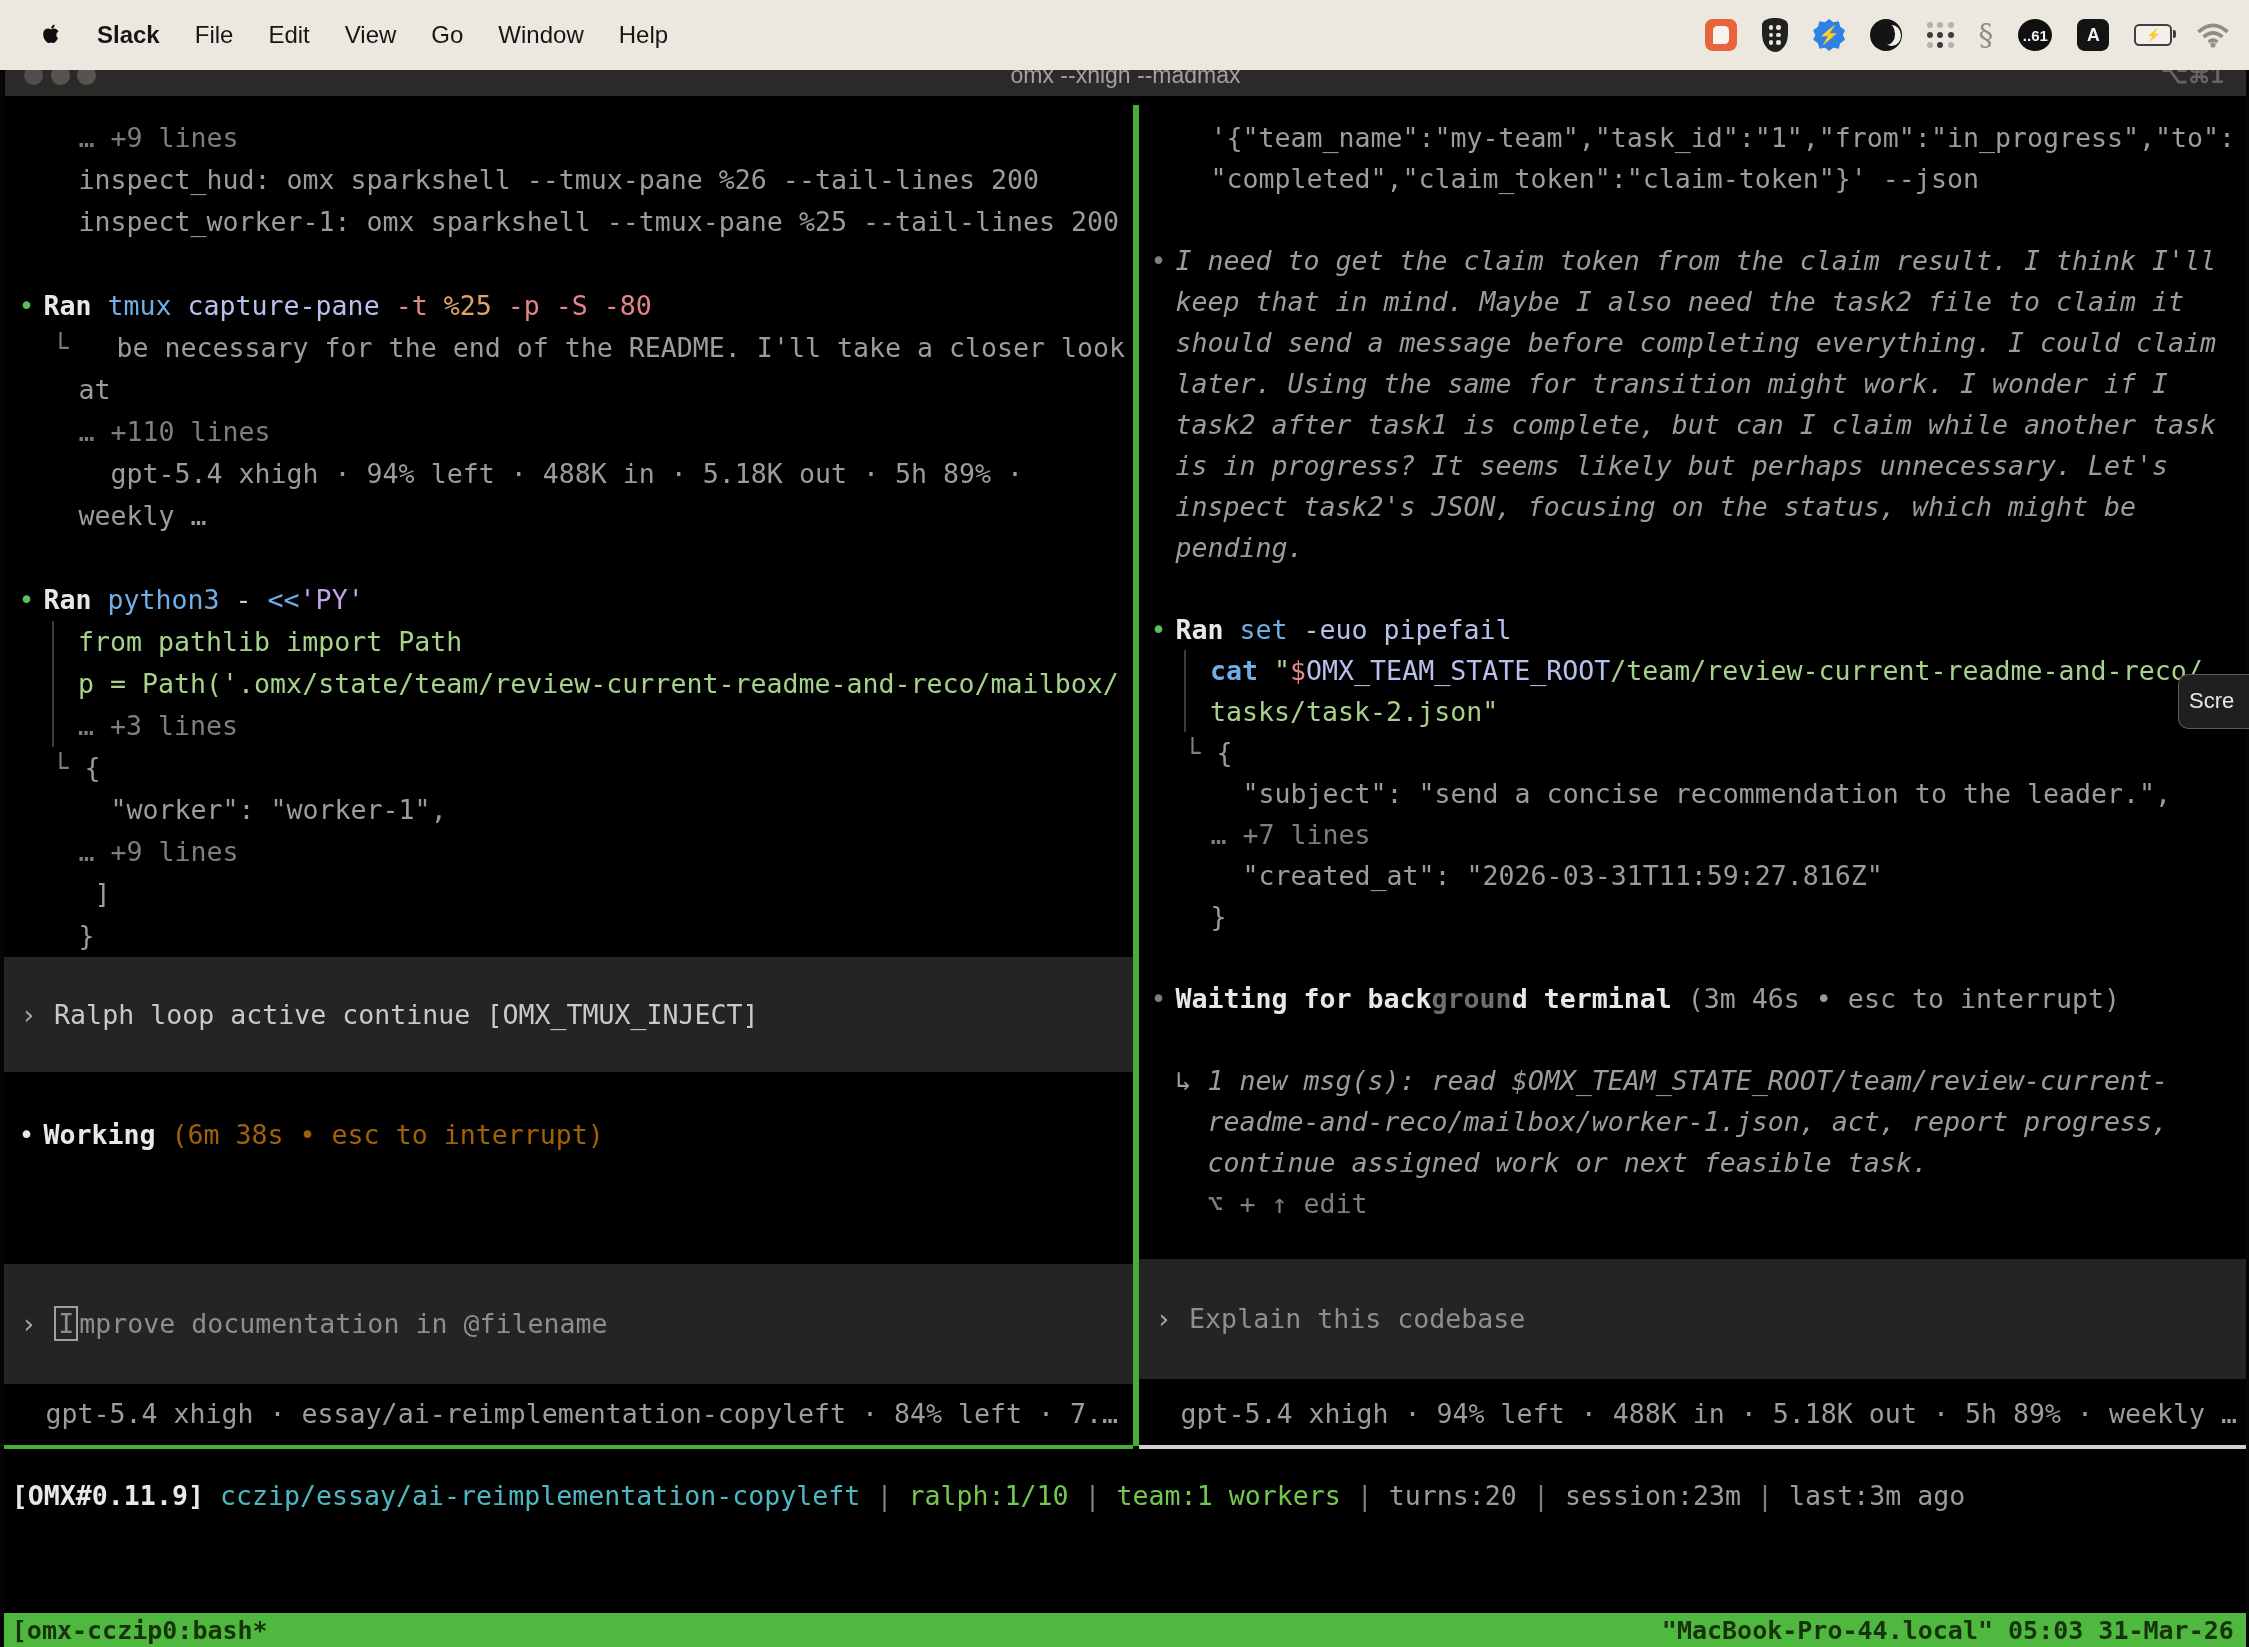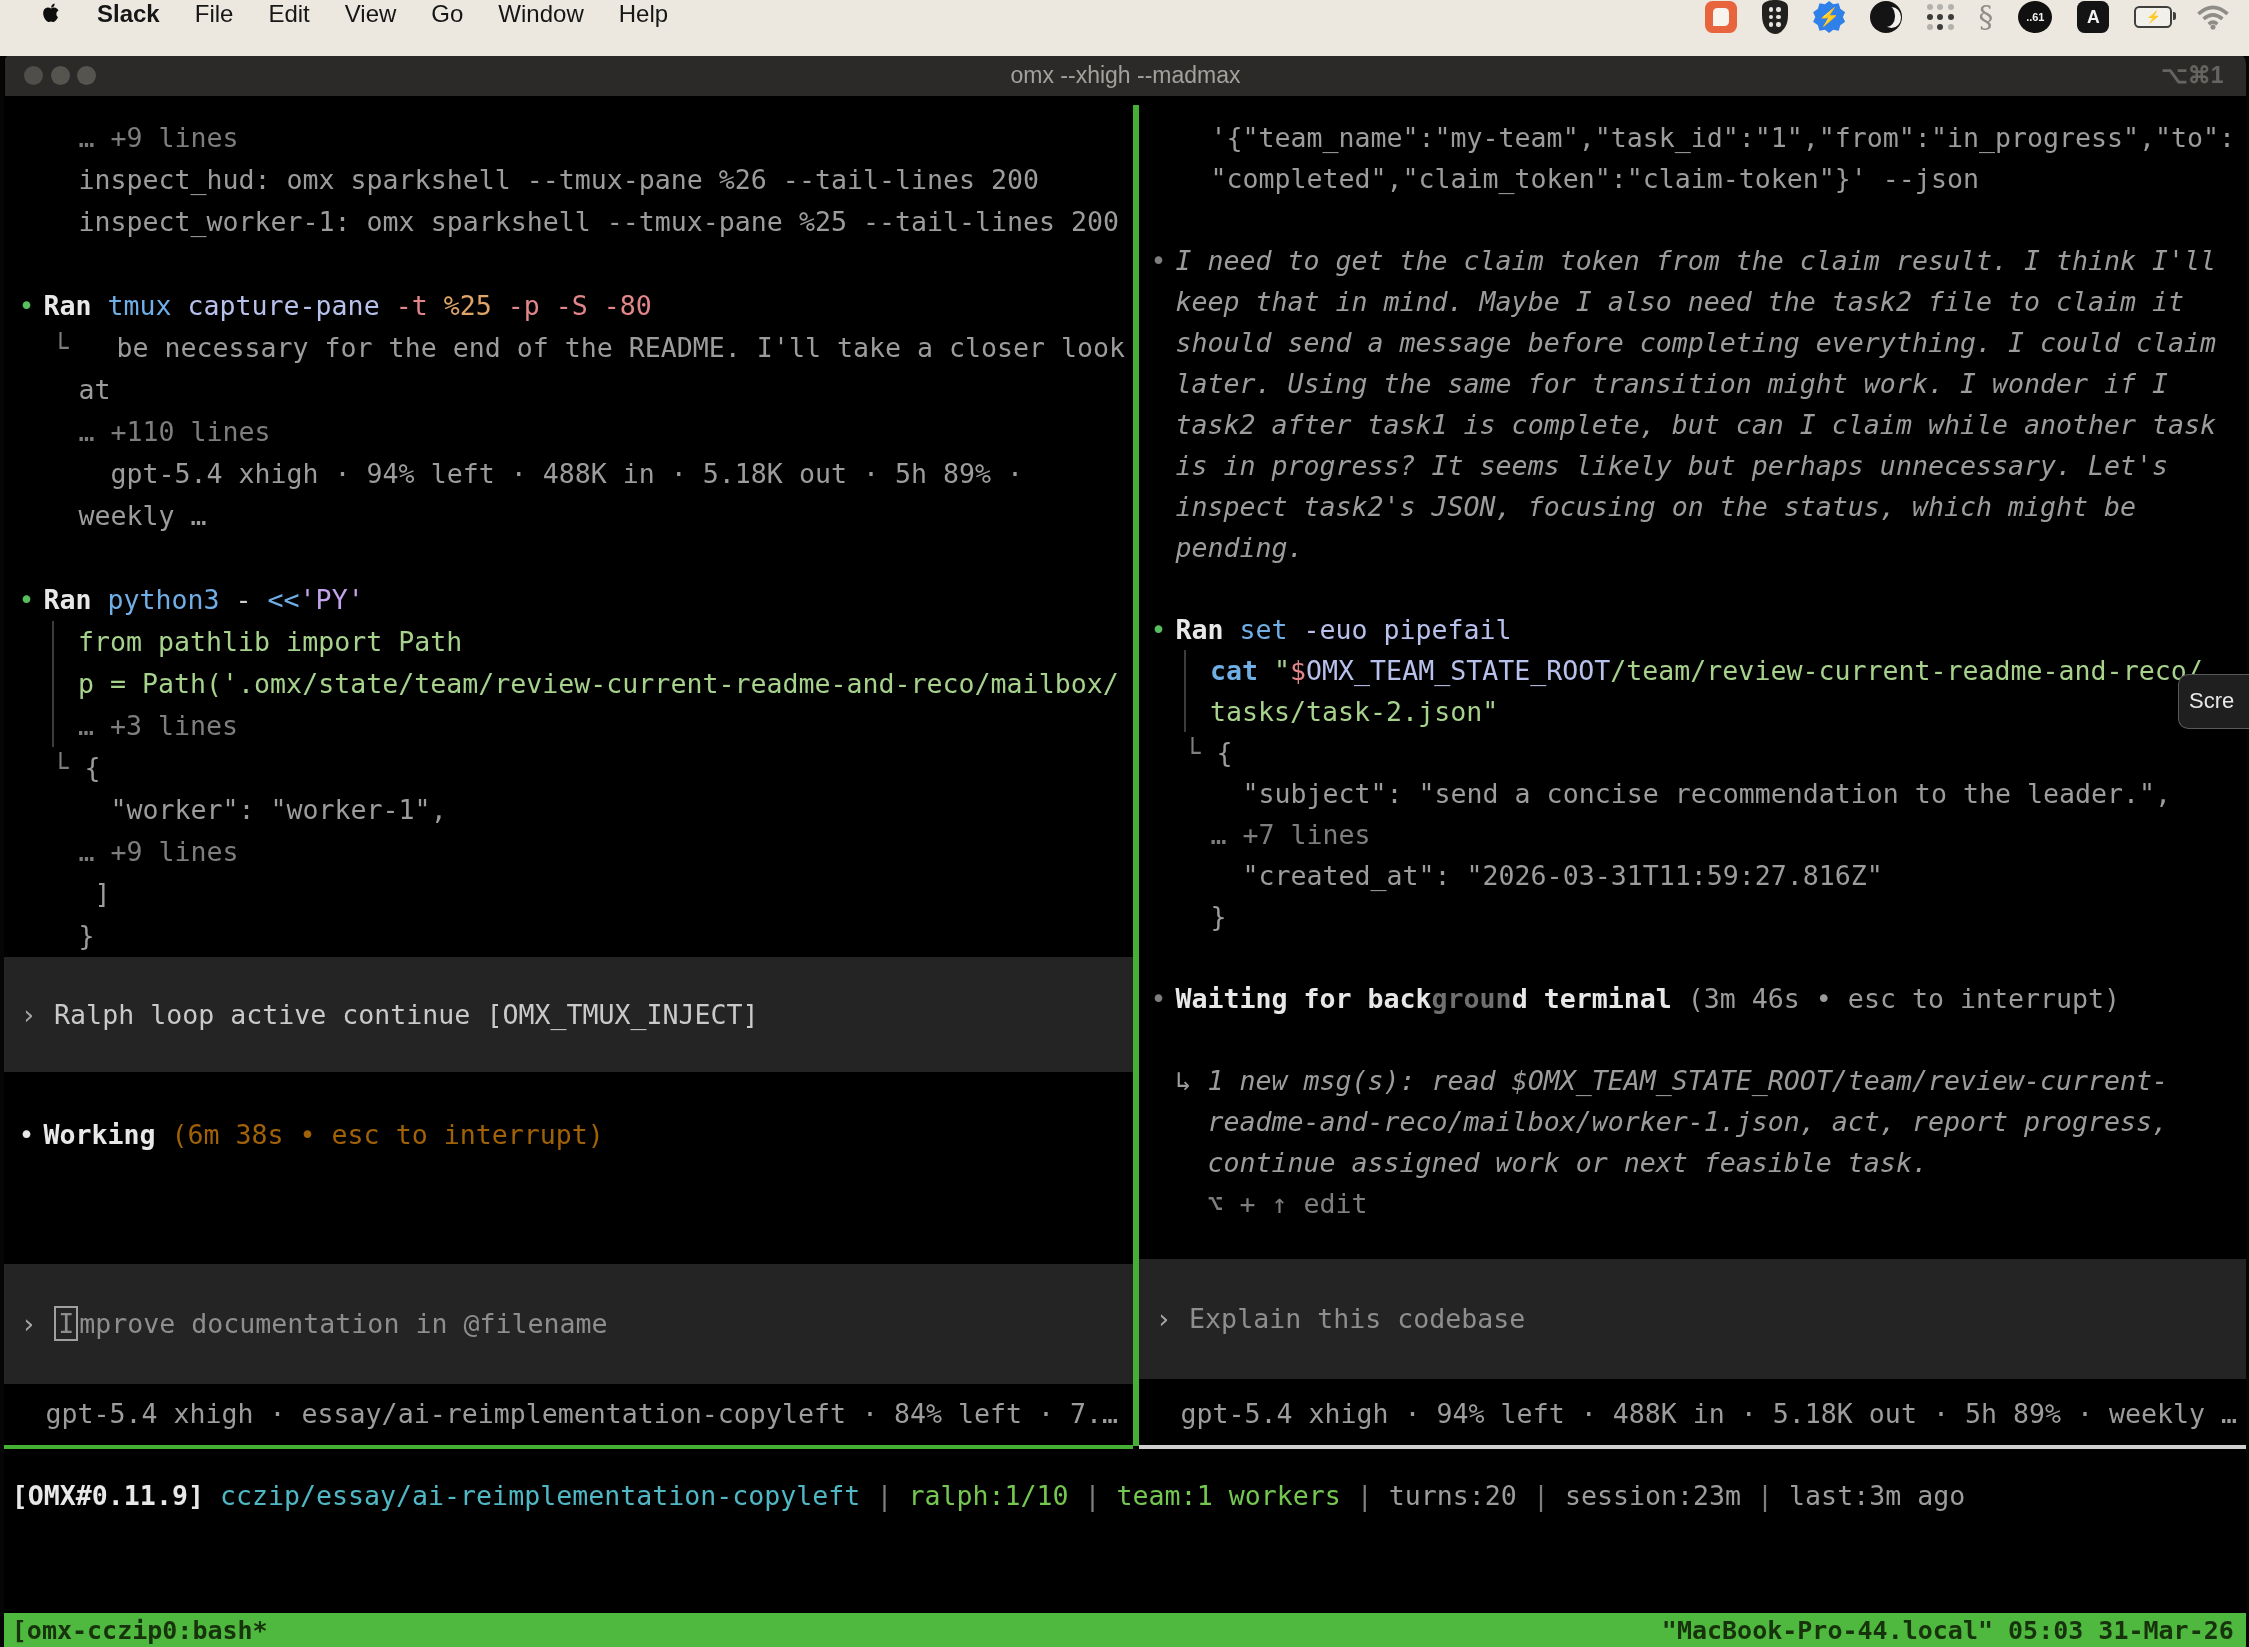--- a/index.html
+++ b/index.html
@@ -1,21 +1,21 @@
 <!DOCTYPE html>
 <html style="font-size:11.8px"><head>
 <meta charset="utf-8">
 <style>
   html,body{margin:0;padding:0}
   body{width:2250px;height:1648px;background:#050505;position:relative;overflow:hidden;
        font-family:"DejaVu Sans Mono",monospace}
 
   
-  .menubar{position:absolute;top:0;left:0;right:0;height:56px;background:#ece8e0;
-           display:flex;align-items:flex-start;color:#161616;
+  .menubar{position:absolute;top:0;left:0;right:0;height:70px;background:#ece8e0;
+           display:flex;align-items:center;color:#161616;
            font-family:"Liberation Sans",sans-serif;font-size:24px;z-index:5}
   .menu-left{display:flex;align-items:center;gap:35px;padding-left:40px}
   .app-name{font-weight:bold}
   .menu-item{white-space:nowrap}
   .menu-right{margin-left:auto;display:flex;align-items:center;gap:25px;padding-right:20.7px}
   .mi{display:inline-flex;align-items:center;justify-content:center;position:relative}
 
   
   .window{position:absolute;top:52px;left:4.4px;right:4.4px;bottom:0;background:#000;
           border-radius:11.8px 11.8px 0 0;overflow:hidden}
@@ -113,21 +113,21 @@
         <i style="width:5.9px;height:5.9px;border-radius:50%;background:#b3b1ab"></i>
         <i style="width:5.9px;height:5.9px;border-radius:50%;background:#b3b1ab"></i>
       <i style="width:5.9px;height:5.9px;border-radius:50%;background:#3d3d3b"></i>
         <i style="width:5.9px;height:5.9px;border-radius:50%;background:#3d3d3b"></i>
         <i style="width:5.9px;height:5.9px;border-radius:50%;background:#3d3d3b"></i>
       <i style="width:5.9px;height:5.9px;border-radius:50%;background:#b3b1ab"></i>
         <i style="width:5.9px;height:5.9px;border-radius:50%;background:#3d3d3b"></i>
         <i style="width:5.9px;height:5.9px;border-radius:50%;background:#b3b1ab"></i>
     </span>
     <span class="mi" style="color:#8f8d87;font-size:29.5px;font-family:'DejaVu Serif',serif">§</span>
-    <span class="mi" style="width:34px;height:32px;background:#101010;border-radius:50%;color:#f2f2f2;font-size:11px;font-weight:bold">..61</span>
+    <span class="mi" style="width:34px;height:32px;background:#101010;border-radius:50%;color:#f2f2f2;font-size:15px;font-weight:bold">..61</span>
     <span class="mi" style="width:32px;height:32px;background:#141414;border-radius:7.4px;color:#f2f2f2;font-size:17.7px;font-weight:bold">A</span>
     <span class="mi" style="width:34px;height:17.7px;border:2.2px solid #3f3f3d;border-radius:5.2px;background:#f2f0ea;color:#151515;font-size:11.8px">⚡<i style="position:absolute;right:-5.9px;top:3.7px;width:3.7px;height:8px;background:#3f3f3d;border-radius:0 2.2px 2.2px 0"></i></span>
     <span class="mi">
       <svg width="32" height="25" viewBox="0 0 44 34">
         <path d="M2 12 Q22 -6 42 12" stroke="#8f8d87" stroke-width="5" fill="none"></path>
         <path d="M9 19 Q22 8 35 19" stroke="#8f8d87" stroke-width="5" fill="none"></path>
         <path d="M16 26 Q22 21 28 26" stroke="#8f8d87" stroke-width="5" fill="none"></path>
         <circle cx="22" cy="30" r="3.5" fill="#8f8d87"></circle>
       </svg>
     </span>

